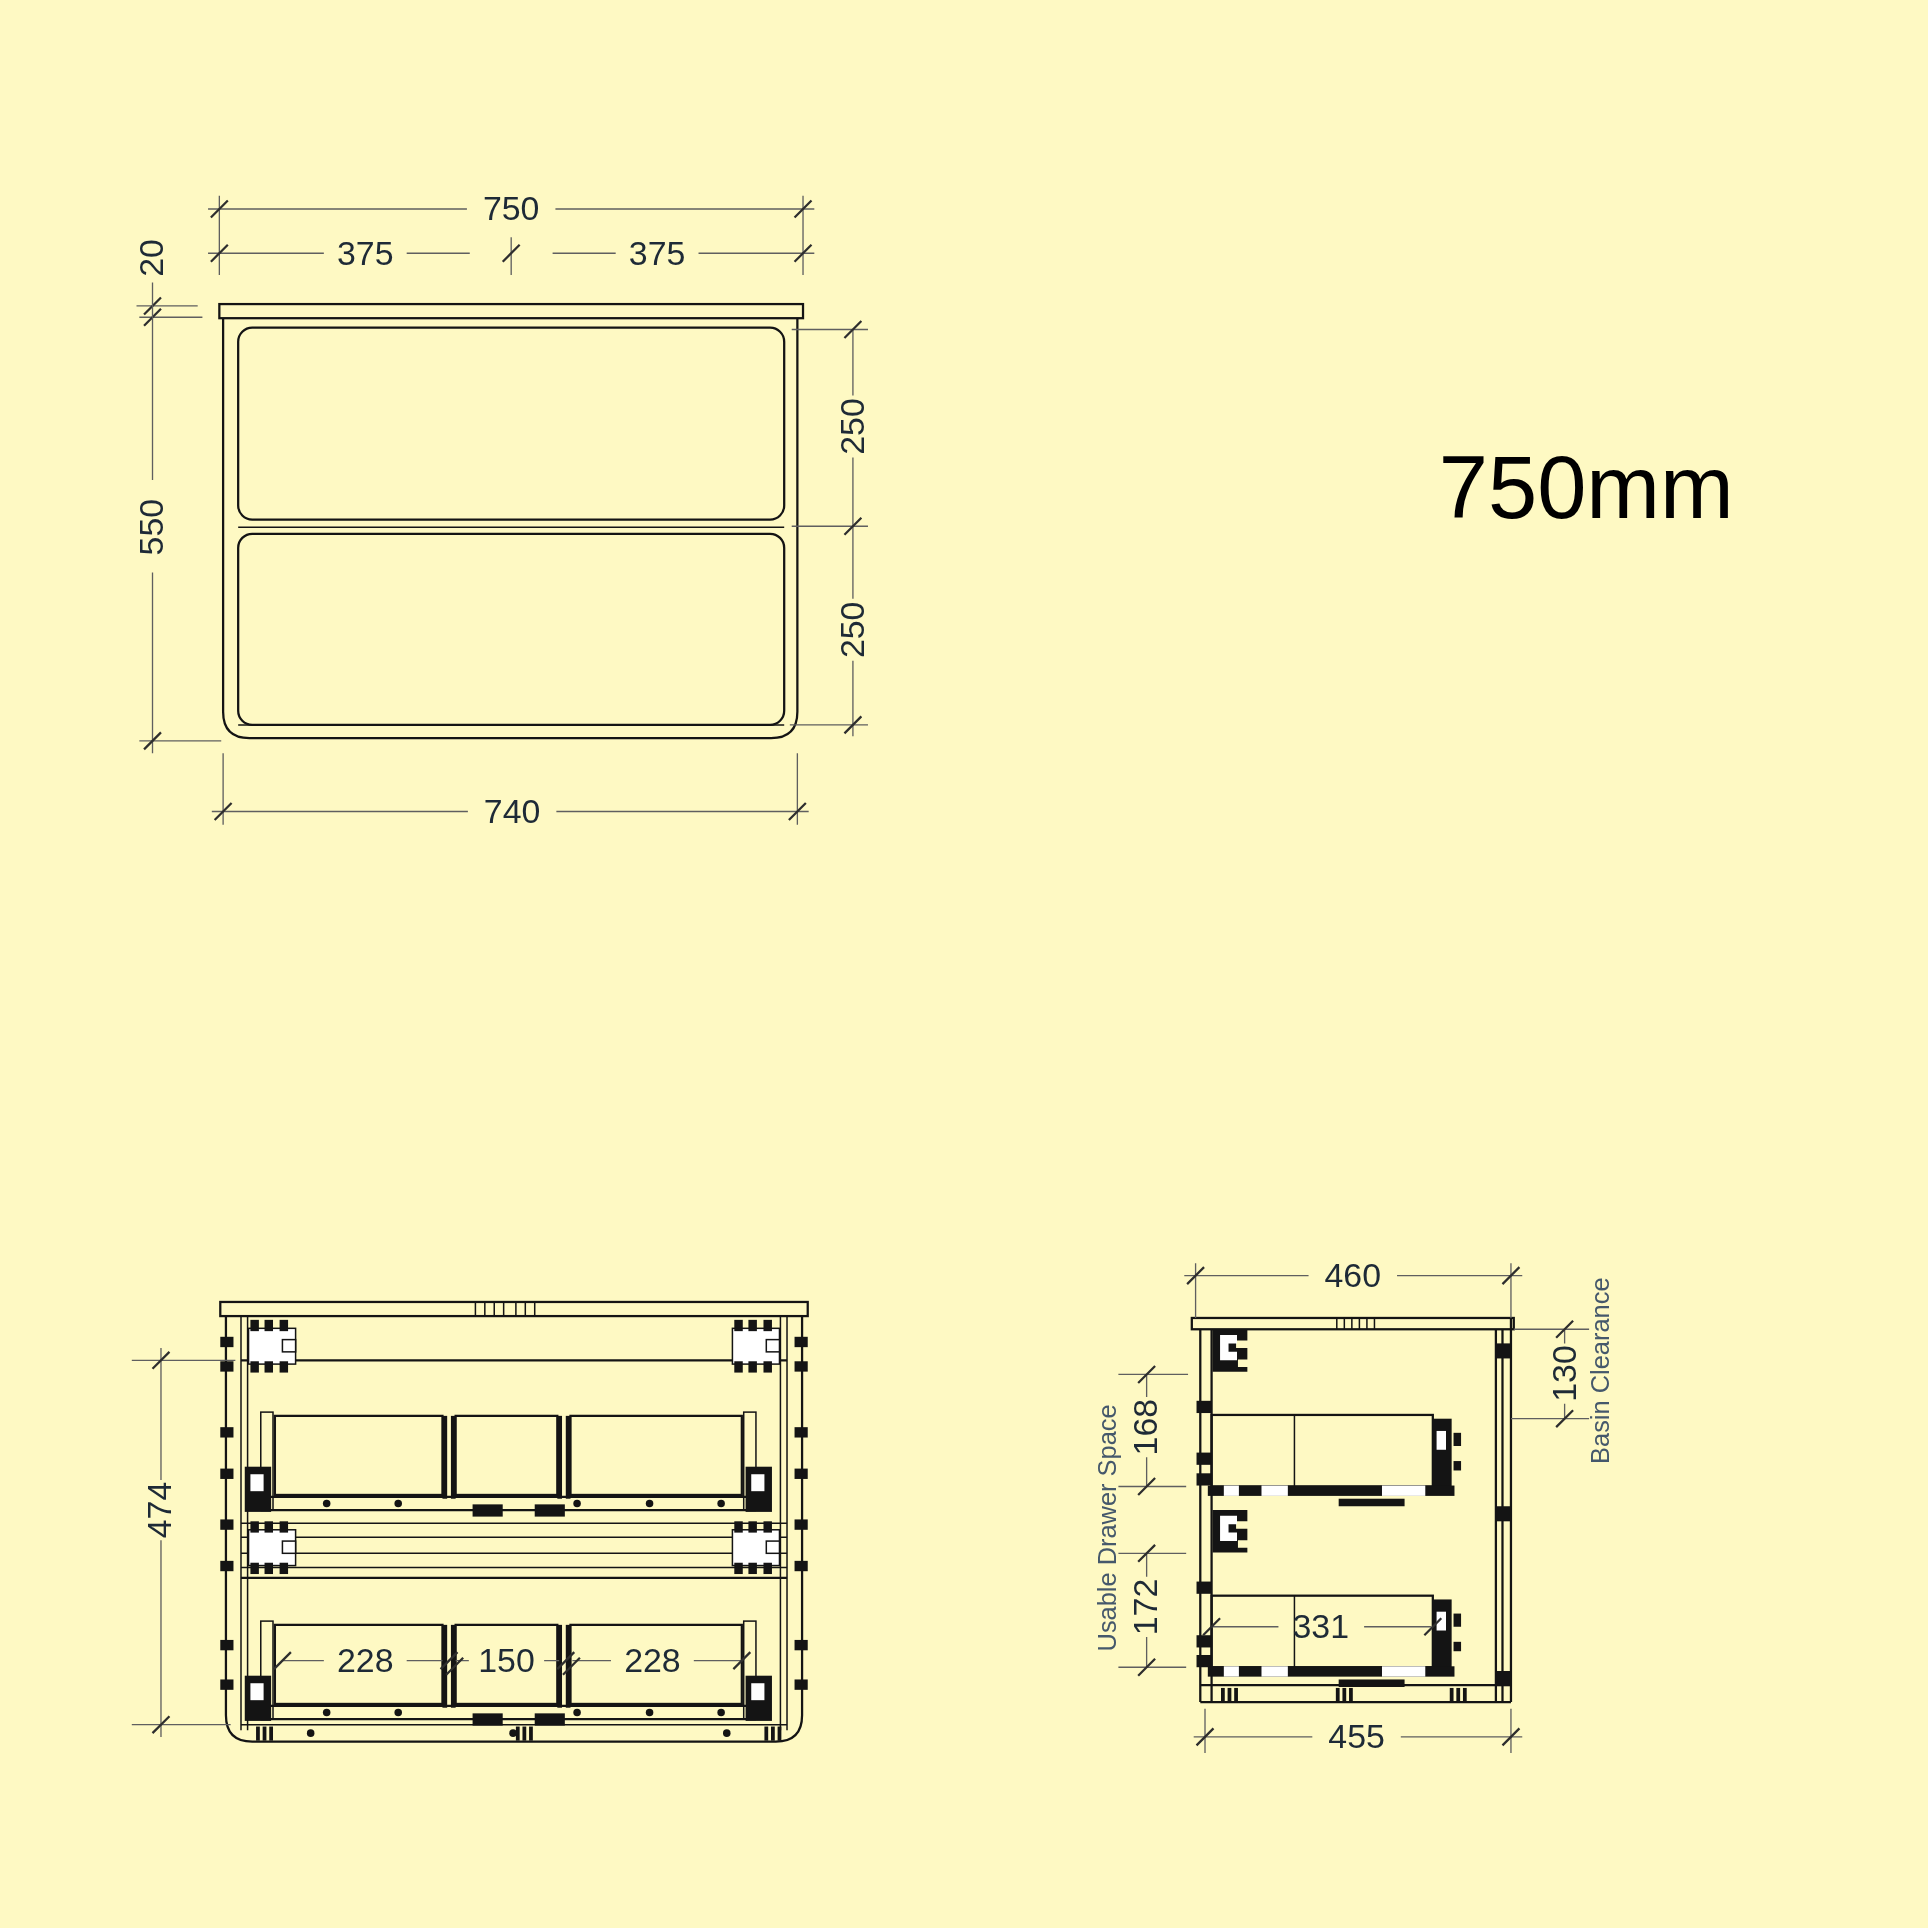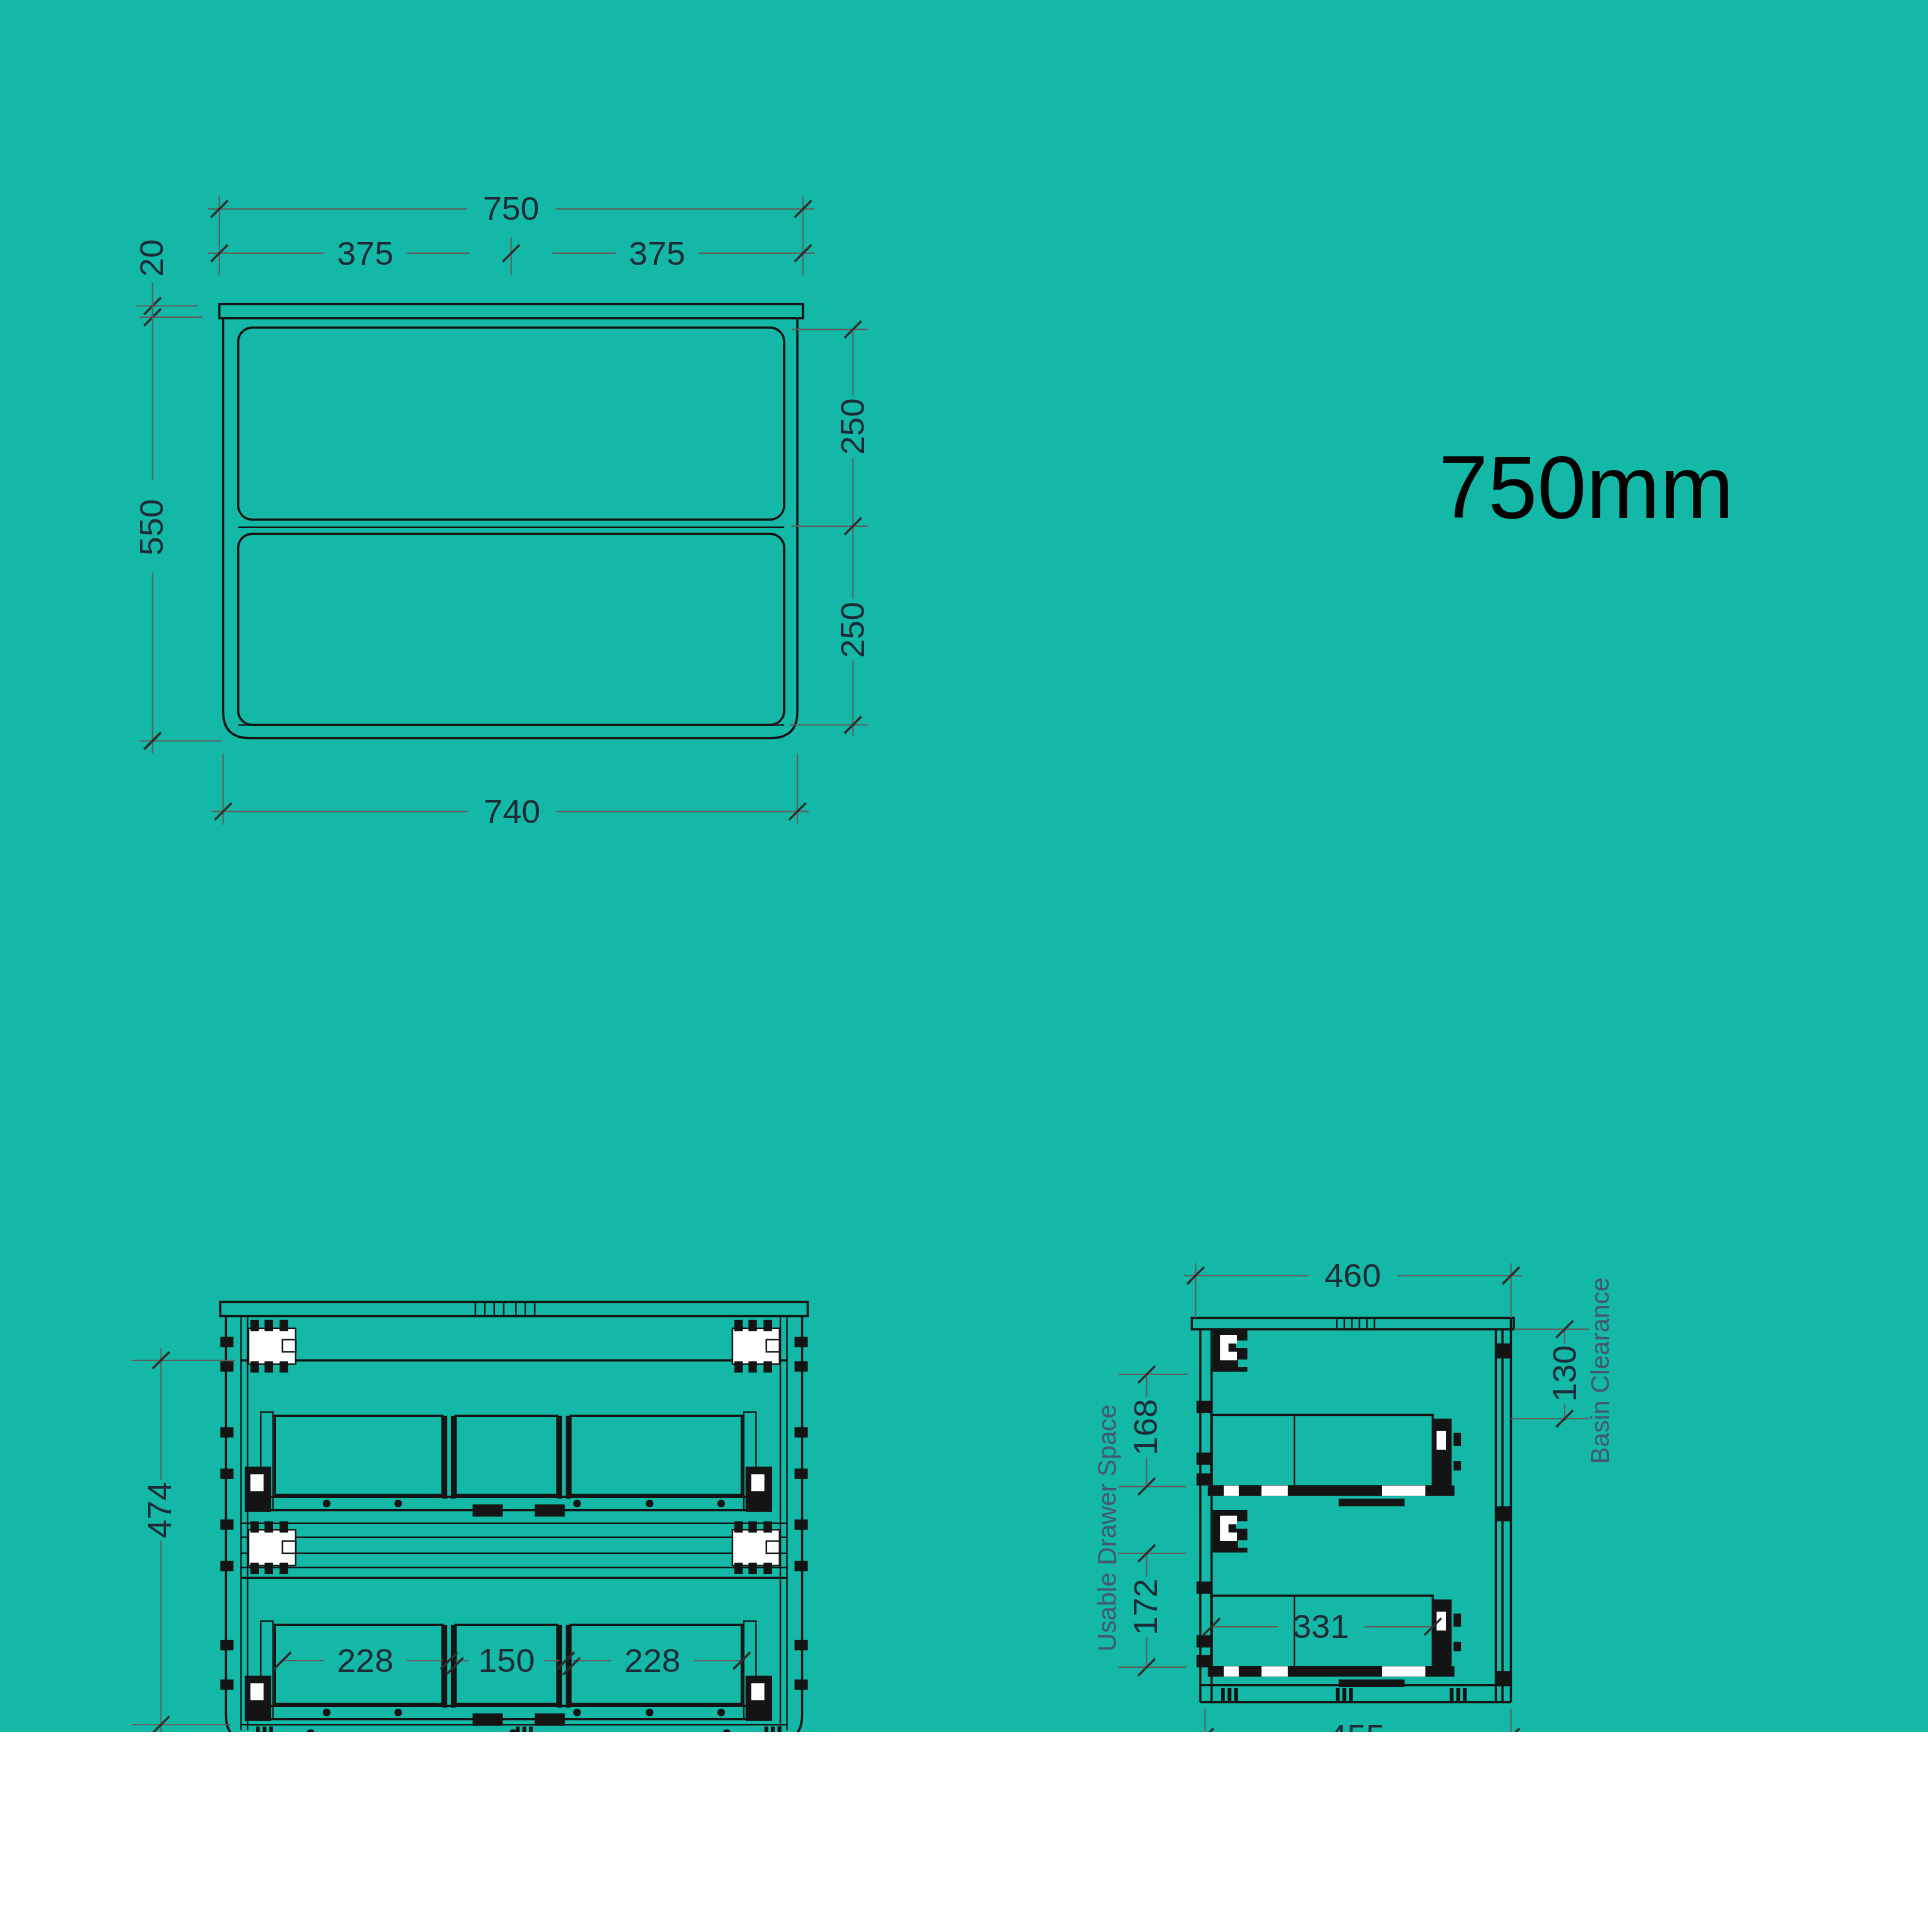--- a/index.html
+++ b/index.html
@@ -1,16 +1,16 @@
 <!DOCTYPE html>
 <html style="font-size:15px"><head>
 <meta charset="utf-8">
 <style>
   html,body{margin:0;padding:0;background:#ffffff;}
-  #canvas{position:relative;width:1928px;height:1732px;background:#14b8a6;overflow:hidden;
+  #canvas{position:relative;width:1928px;height:1928px;background:#fef9c3;overflow:hidden;
           font-family:"Liberation Sans","DejaVu Sans",sans-serif;}
   svg{position:absolute;left:0;top:0;}
   text{font-family:"Liberation Sans","DejaVu Sans",sans-serif;}
   .dim-text{font-size:36px;fill:#1e2a36;}
   .label-text{font-size:27px;fill:#45586b;}
   .big-label{font-size:94px;fill:#000000;}
   .draw{stroke:#141414;fill:none;stroke-width:2.4;}
   .draw-thin{stroke:#141414;fill:none;stroke-width:1.6;}
   .dim{stroke:#5f5f5f;fill:none;stroke-width:1.4;}
   .tick{stroke:#2e2e2e;fill:none;stroke-width:2.4;}

